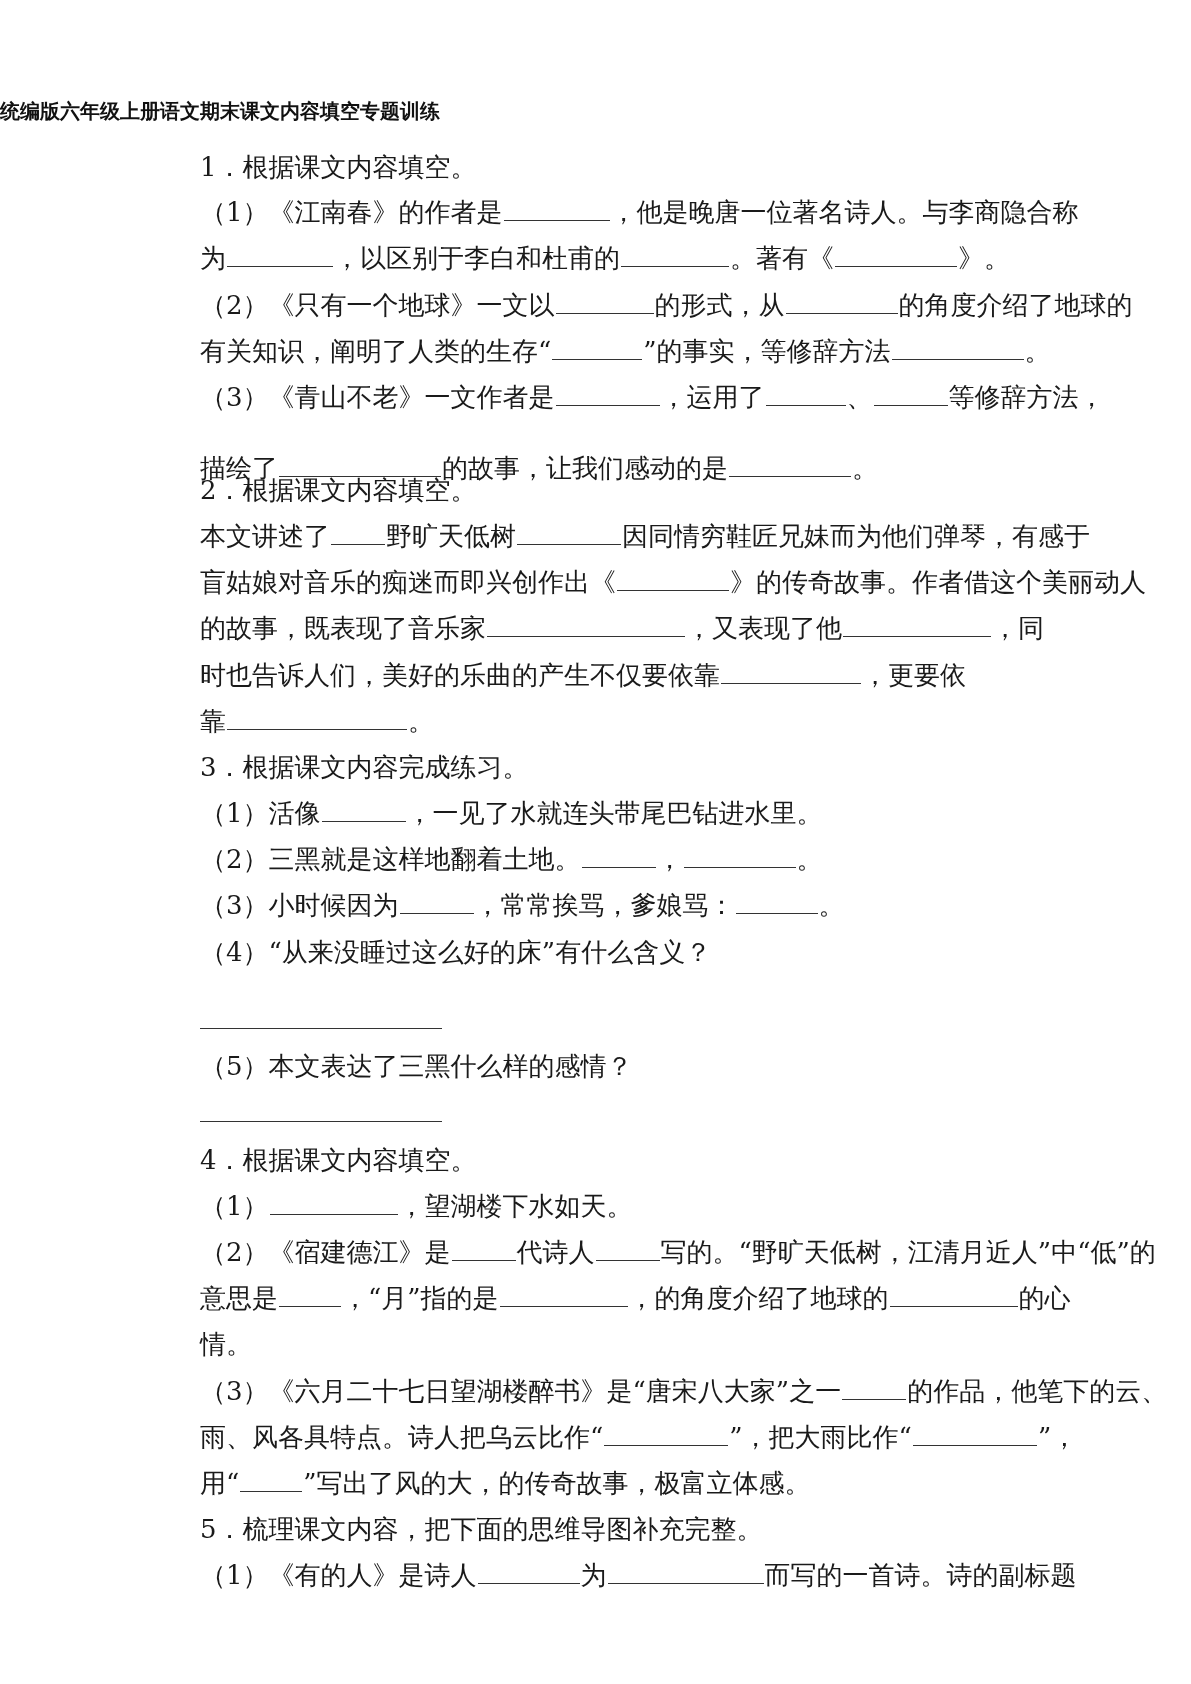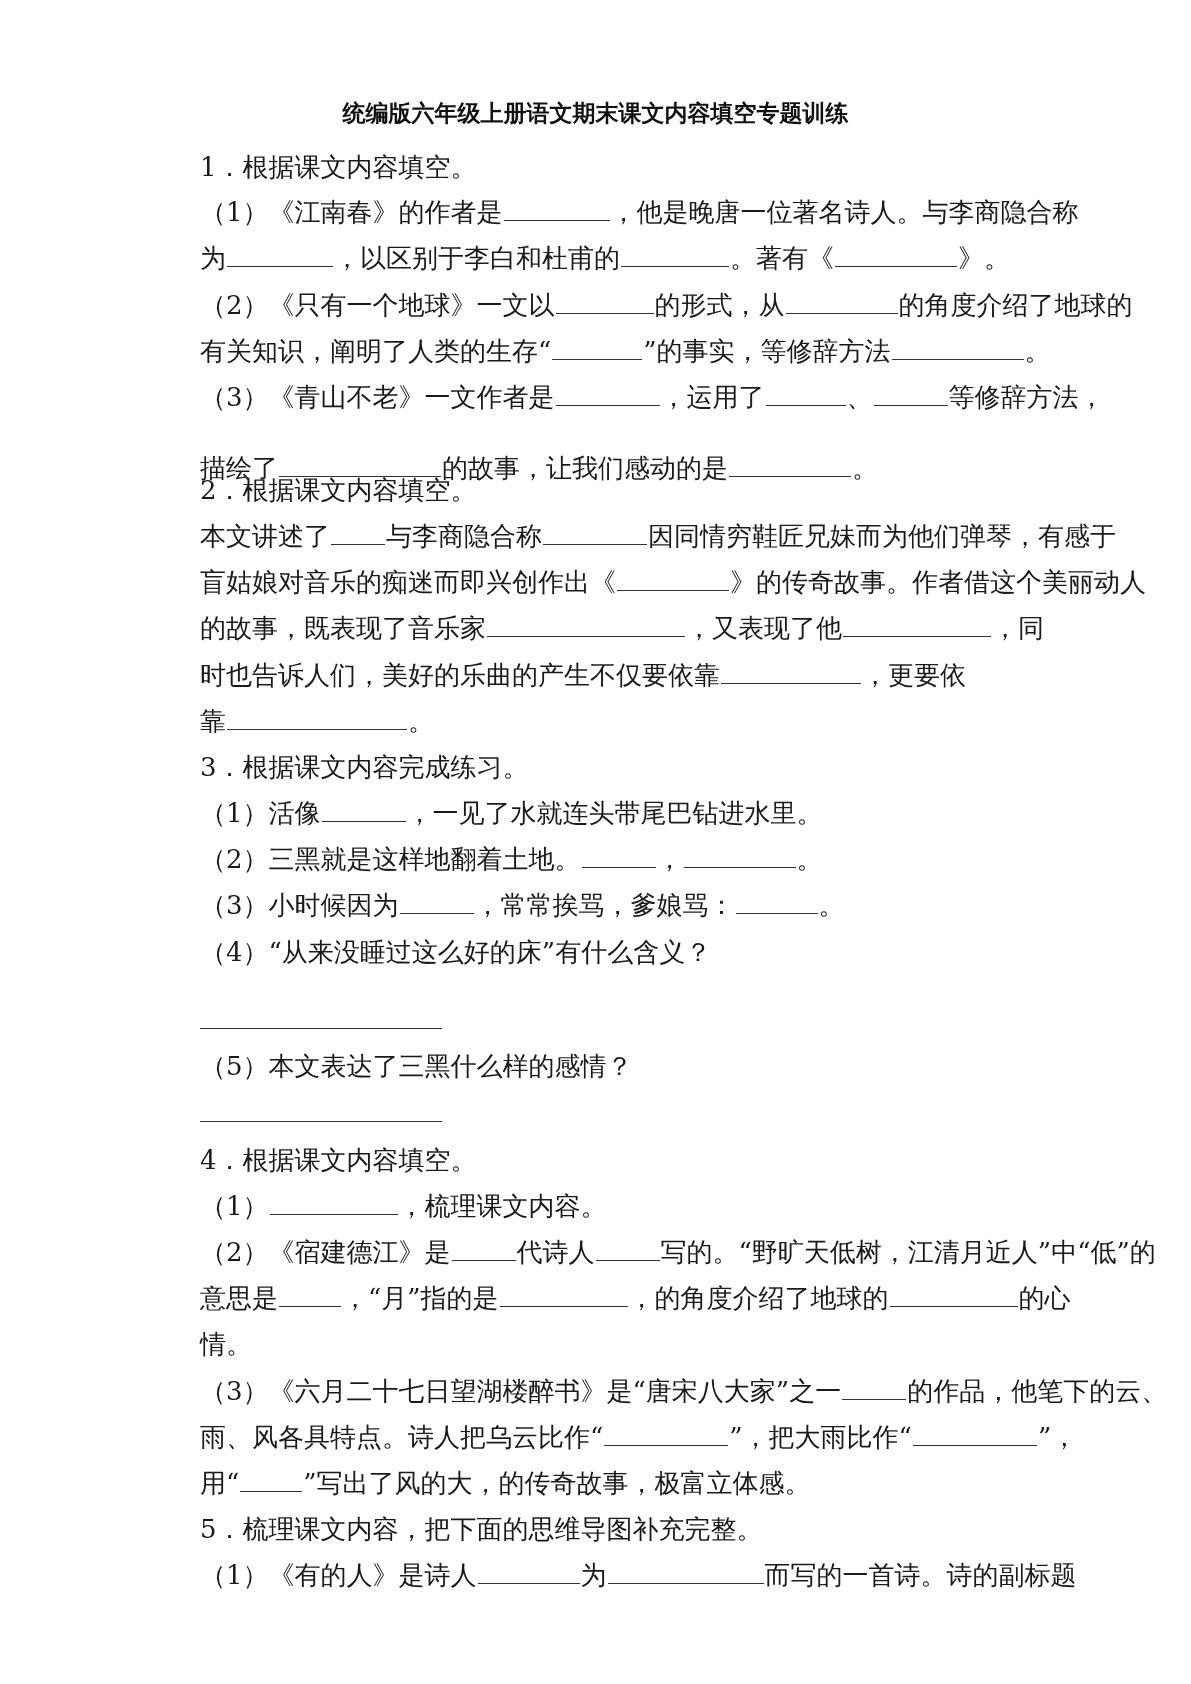--- a/index.html
+++ b/index.html
@@ -1,19 +1,19 @@
 <!DOCTYPE html>
 <html><head>
 <meta charset="utf-8">
 <style>
   html, body { margin: 0; padding: 0; background: #ffffff; }
   body { width: 1191px; height: 1684px; position: relative; overflow: hidden;
          font-family: "DejaVu Serif", "Liberation Serif", serif; color: #1a1a1a; }
-  .title { position: absolute; left: 0; top: 98px; width: 1191px; text-align: center;
-           font-size: 23px; font-weight: bold; letter-spacing: 0px; color: #111; }
+  .title { position: absolute; left: 0; top: 98px; width: 1191px; 
+           font-size: 20px; font-weight: bold; letter-spacing: 0px; color: #111; }
   .line { position: absolute; left: 200px; font-size: 26px; line-height: 24px; white-space: nowrap; }
   .blank { display: inline-block; border-bottom: 1.5px solid #333; height: 18px; vertical-align: baseline; margin: 0 1px; }
   .answer-line { position: absolute; left: 200px; width: 242px; border-top: 1.5px solid #333; height: 0; }
 </style>
 </head>
 <body>
 
 <div class="title">统编版六年级上册语文期末课文内容填空专题训练</div>
 
 <div class="line" style="top:155px">1．根据课文内容填空。</div>
@@ -31,21 +31,21 @@
 </div>
 <div class="line" style="top:385px">
   <span>（3）《青山不老》一文作者是</span><span class="blank" style="width:104px"></span><span>，运用了</span><span class="blank" style="width:80px"></span><span>、</span><span class="blank" style="width:74px"></span><span>等修辞方法，</span>
 </div>
 <div class="line" style="top:456px">
   <span>描绘了</span><span class="blank" style="width:162px"></span><span>的故事，让我们感动的是</span><span class="blank" style="width:122px"></span><span>。</span>
 </div>
 
 <div class="line" style="top:478px">2．根据课文内容填空。</div>
 <div class="line" style="top:524px">
-  <span>本文讲述了</span><span class="blank" style="width:54px"></span><span>与李商隐合称</span><span class="blank" style="width:104px"></span><span>因同情穷鞋匠兄妹而为他们弹琴，有感于</span>
+  <span>本文讲述了</span><span class="blank" style="width:54px"></span><span>野旷天低树</span><span class="blank" style="width:104px"></span><span>因同情穷鞋匠兄妹而为他们弹琴，有感于</span>
 </div>
 <div class="line" style="top:570px">
   <span>盲姑娘对音乐的痴迷而即兴创作出《</span><span class="blank" style="width:112px"></span><span>》的传奇故事。作者借这个美丽动人</span>
 </div>
 <div class="line" style="top:616px">
   <span>的故事，既表现了音乐家</span><span class="blank" style="width:198px"></span><span>，又表现了他</span><span class="blank" style="width:148px"></span><span>，同</span>
 </div>
 <div class="line" style="top:663px">
   <span>时也告诉人们，美好的乐曲的产生不仅要依靠</span><span class="blank" style="width:140px"></span><span>，更要依</span>
 </div>
@@ -63,21 +63,21 @@
 <div class="line" style="top:893px">
   <span>（3）小时候因为</span><span class="blank" style="width:74px"></span><span>，常常挨骂，爹娘骂：</span><span class="blank" style="width:82px"></span><span>。</span>
 </div>
 <div class="line" style="top:940px">（4）“从来没睡过这么好的床”有什么含义？</div>
 <div class="answer-line" style="top:1028px"></div>
 <div class="line" style="top:1054px">（5）本文表达了三黑什么样的感情？</div>
 <div class="answer-line" style="top:1121px"></div>
 
 <div class="line" style="top:1148px">4．根据课文内容填空。</div>
 <div class="line" style="top:1194px">
-  <span>（1）</span><span class="blank" style="width:128px"></span><span>，梳理课文内容。</span>
+  <span>（1）</span><span class="blank" style="width:128px"></span><span>，望湖楼下水如天。</span>
 </div>
 <div class="line" style="top:1240px">
   <span>（2）《宿建德江》是</span><span class="blank" style="width:64px"></span><span>代诗人</span><span class="blank" style="width:64px"></span><span>写的。“野旷天低树，江清月近人”中“低”的</span>
 </div>
 <div class="line" style="top:1286px">
   <span>意思是</span><span class="blank" style="width:62px"></span><span>，“月”指的是</span><span class="blank" style="width:128px"></span><span>，的角度介绍了地球的</span><span class="blank" style="width:128px"></span><span>的心</span>
 </div>
 <div class="line" style="top:1332px">情。</div>
 <div class="line" style="top:1379px">
   <span>（3）《六月二十七日望湖楼醉书》是“唐宋八大家”之一</span><span class="blank" style="width:64px"></span><span>的作品，他笔下的云、</span>

